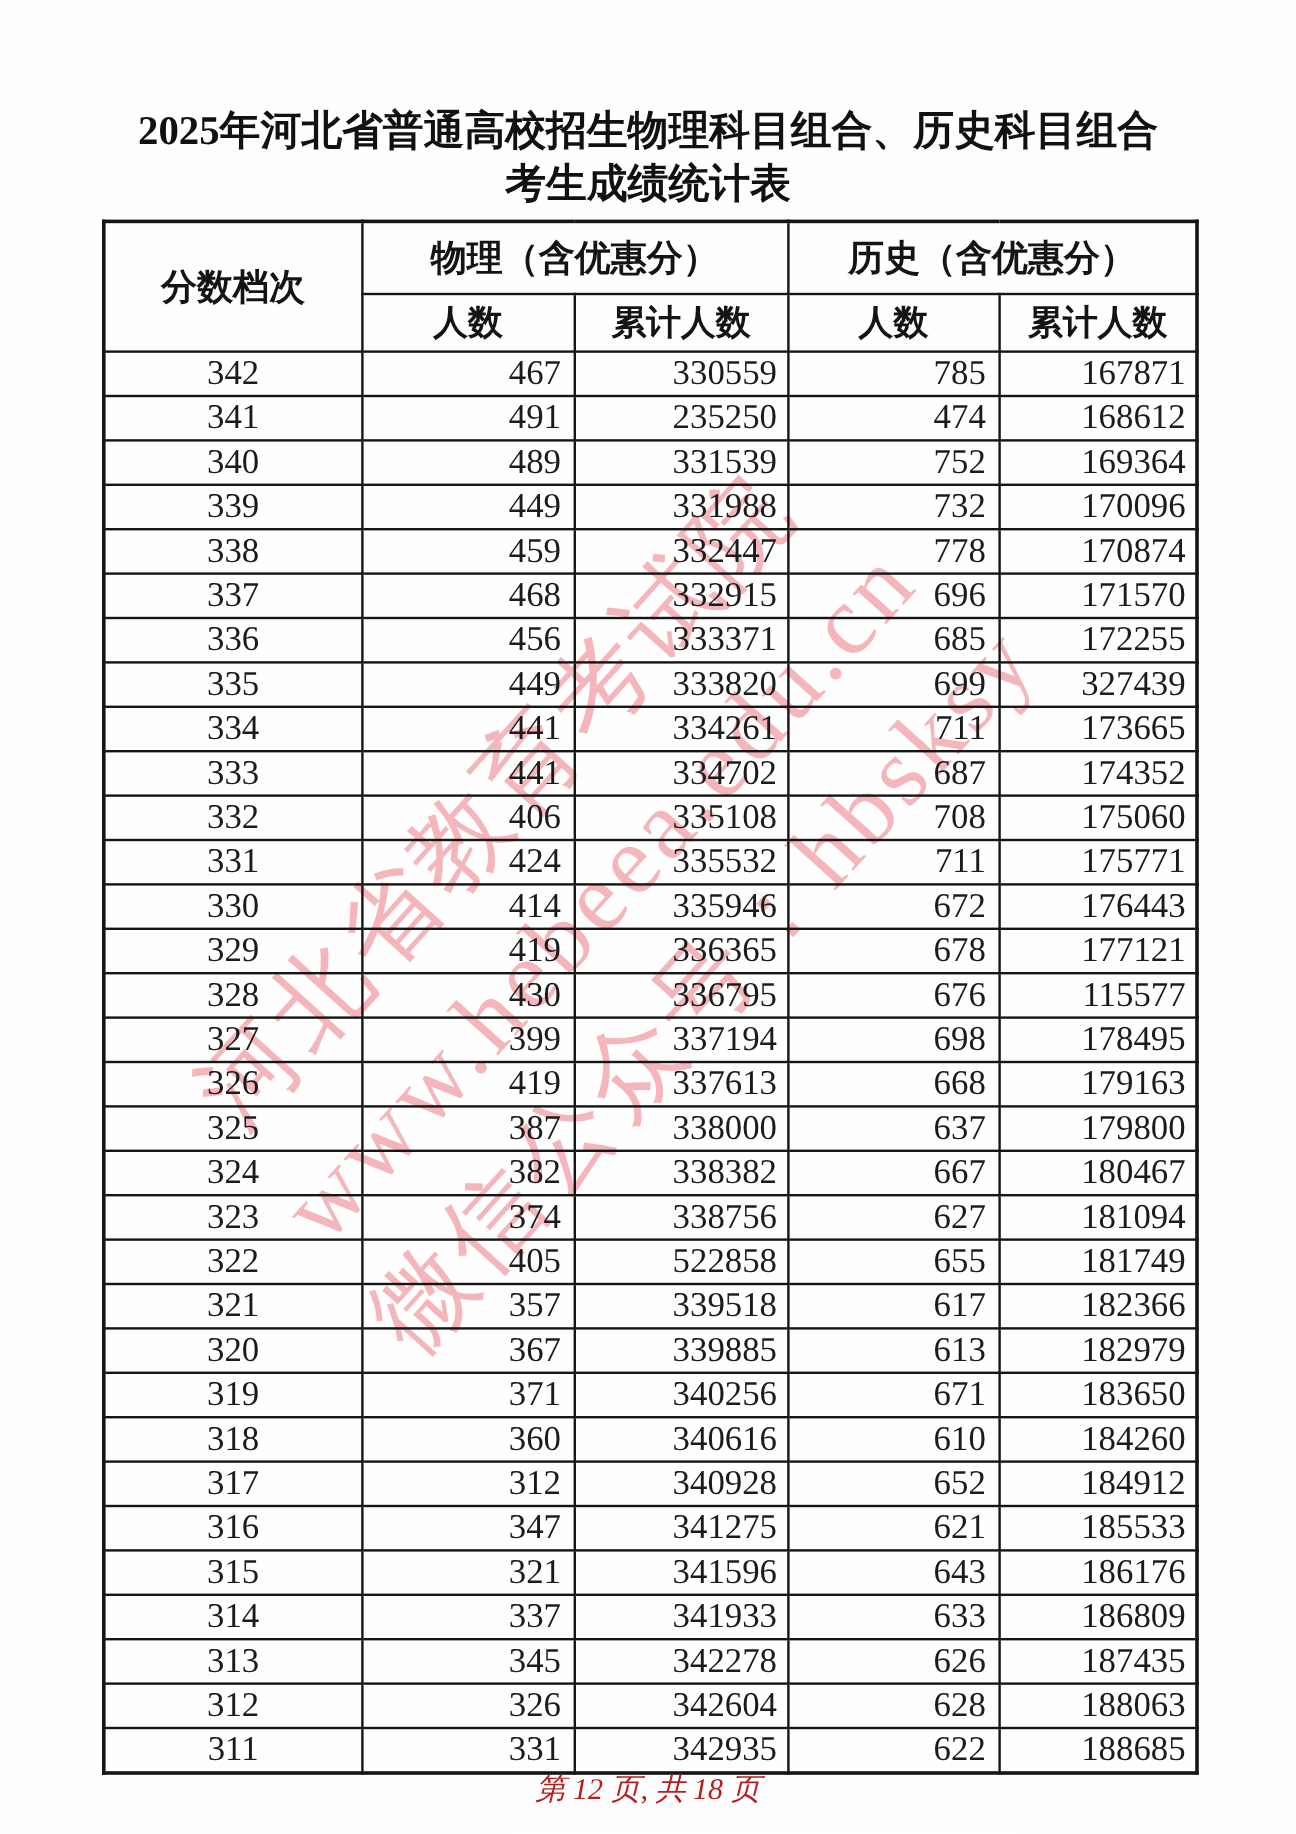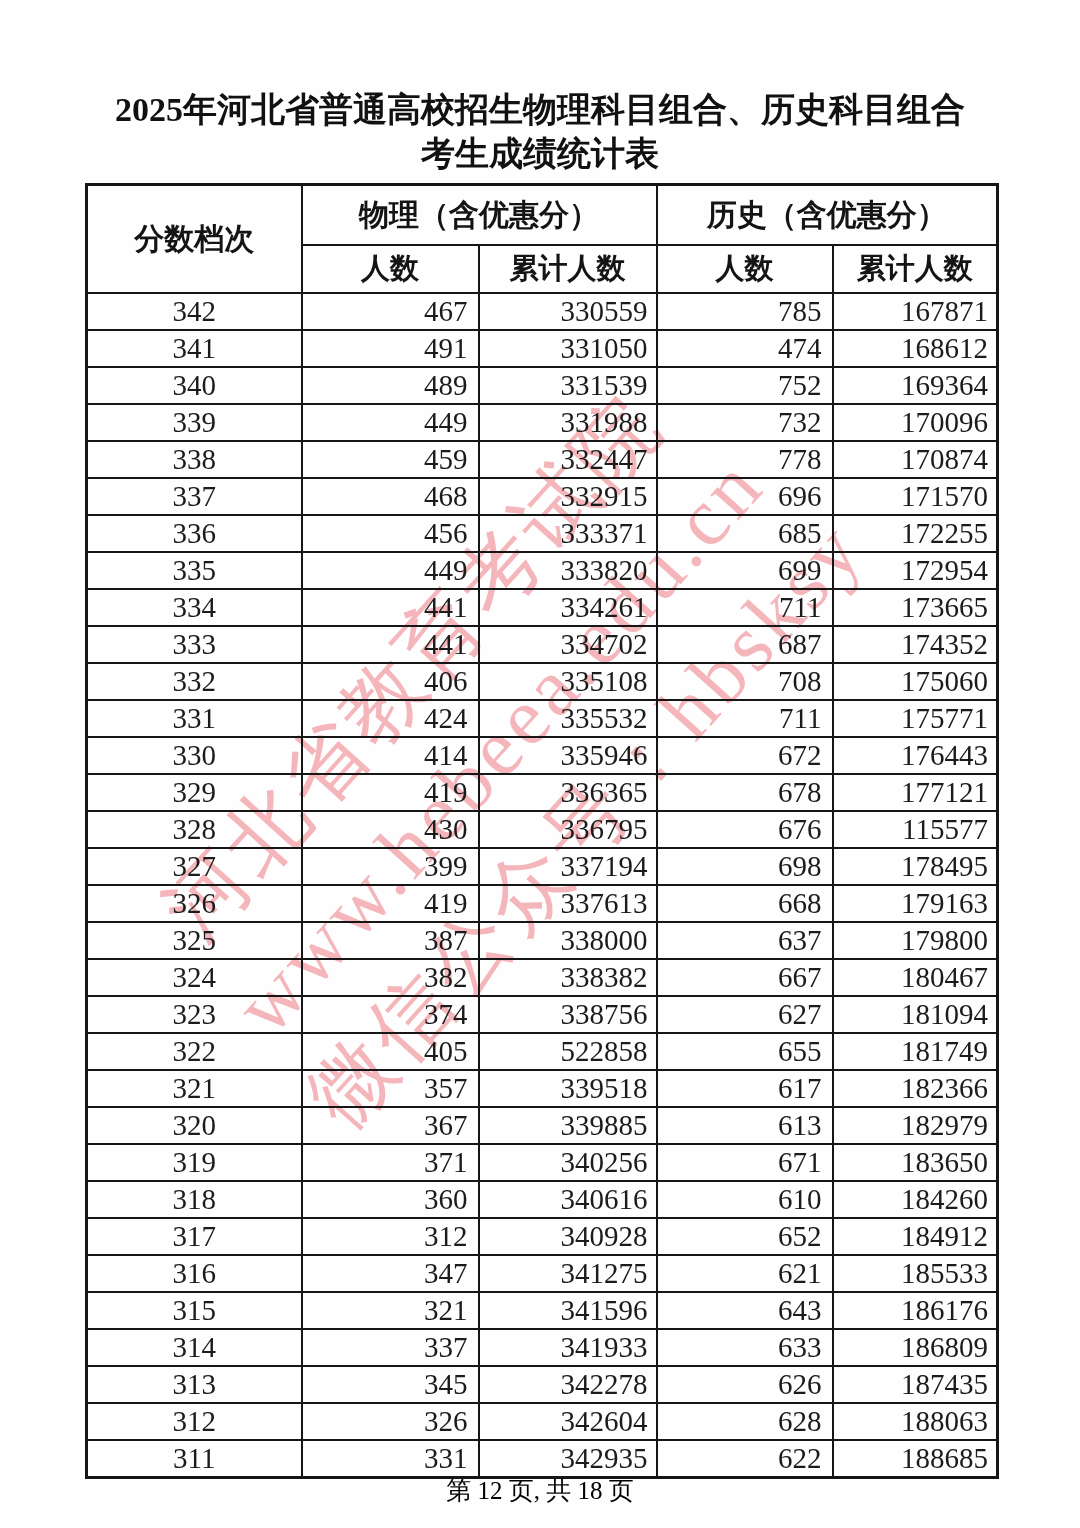--- a/index.html
+++ b/index.html
@@ -66,22 +66,23 @@
   .c-score { text-align: center; margin-top: 42px; }
   .c-count { text-align: right; padding-right: 10px; }
   .c-cum { text-align: right; padding-right: 8px; }
   .footer {
     position: absolute;
     top: 1474px;
     left: 0;
     right: 0;
     text-align: center;
     font-size: 25px;
-    color: #000000;
+    color: #b91c1c;
     z-index: 2;
+    font-style: italic;
   }
   .watermark {
     position: absolute;
     left: 20px;
     top: 571px;
     width: 960px;
     transform: rotate(-48deg);
     transform-origin: 50% 50%;
     text-align: center;
     font-size: 82px;
@@ -135,21 +136,21 @@
         <tr>
           <td class="c-score">342</td>
           <td class="c-count">467</td>
           <td class="c-cum">330559</td>
           <td class="c-count">785</td>
           <td class="c-cum">167871</td>
         </tr>
         <tr>
           <td class="c-score">341</td>
           <td class="c-count">491</td>
-          <td class="c-cum">331050</td>
+          <td class="c-cum">235250</td>
           <td class="c-count">474</td>
           <td class="c-cum">168612</td>
         </tr>
         <tr>
           <td class="c-score">340</td>
           <td class="c-count">489</td>
           <td class="c-cum">331539</td>
           <td class="c-count">752</td>
           <td class="c-cum">169364</td>
         </tr>
@@ -179,21 +180,21 @@
           <td class="c-count">456</td>
           <td class="c-cum">333371</td>
           <td class="c-count">685</td>
           <td class="c-cum">172255</td>
         </tr>
         <tr>
           <td class="c-score">335</td>
           <td class="c-count">449</td>
           <td class="c-cum">333820</td>
           <td class="c-count">699</td>
-          <td class="c-cum">172954</td>
+          <td class="c-cum">327439</td>
         </tr>
         <tr>
           <td class="c-score">334</td>
           <td class="c-count">441</td>
           <td class="c-cum">334261</td>
           <td class="c-count">711</td>
           <td class="c-cum">173665</td>
         </tr>
         <tr>
           <td class="c-score">333</td>

